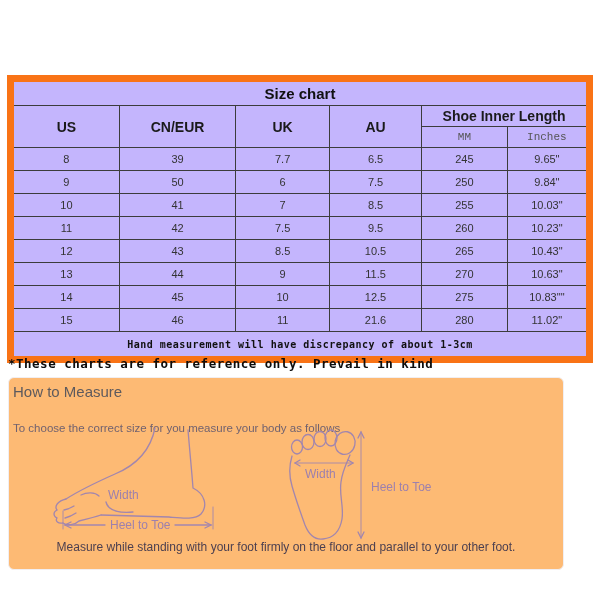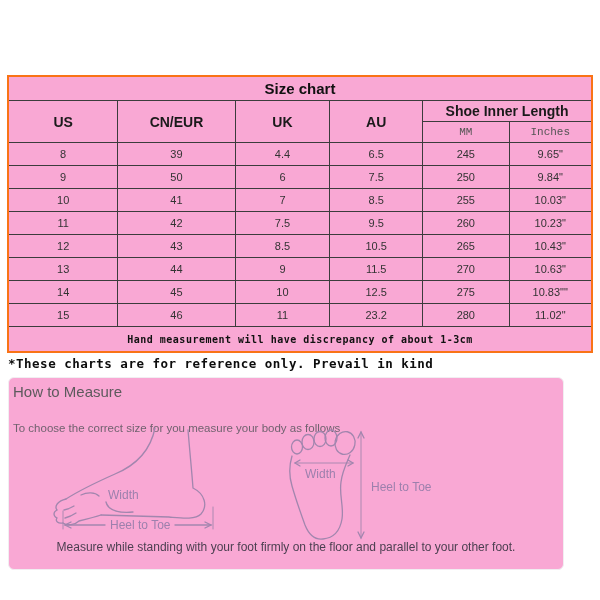--- a/index.html
+++ b/index.html
@@ -5,21 +5,21 @@
   html,body{margin:0;padding:0;}
   body{
     width:600px;height:600px;background:#ffffff;overflow:hidden;position:relative;
     font-family:"Liberation Sans", sans-serif;
     -webkit-font-smoothing:antialiased;
   }
   
   .chart-wrap{position:absolute;left:7px;top:75px;width:586px;}
   table.size-chart{
     width:100%;border-collapse:collapse;table-layout:fixed;
-    border:2px solid #f97316;background:#f9a8d4;
+    border:7px solid #f97316;background:#c4b5fd;
   }
   table.size-chart th, table.size-chart td{
     border:1px solid #3c3c3c;text-align:center;vertical-align:middle;
     padding:0;overflow:hidden;white-space:nowrap;
   }
   tr.title-row td{
     height:23px;font-weight:bold;font-size:15px;color:#111;
   }
   tr.head-row th{
     height:20px;font-weight:bold;font-size:14px;color:#1a1a1a;
@@ -36,21 +36,21 @@
   }
   
   .ref-note{
     position:absolute;left:8px;top:356px;width:584px;
     font-family:"DejaVu Sans Mono", monospace;font-weight:bold;
     font-size:12.5px;color:#0d0d0d;letter-spacing:0.5px;
   }
   
   .htm-box{
     position:absolute;left:8px;top:377px;width:556px;height:193px;
-    background:#f9a8d4;border:1px solid #f1eef1;border-radius:6px;
+    background:#fdba74;border:1px solid #f1eef1;border-radius:6px;
     box-sizing:border-box;
   }
   .htm-heading{
     margin:5px 0 0 4px;font-size:15px;color:#5d5a5d;font-weight:normal;
   }
   .htm-sub{
     margin:22px 0 0 4px;font-size:11.5px;color:#71626f;
   }
   .htm-svg{position:absolute;left:0px;top:44px;}
   .htm-caption{
@@ -87,21 +87,21 @@
       </tr>
       <tr class="subhead-row">
         <th>MM</th>
         <th>Inches</th>
       </tr>
     </thead>
     <tbody class="data-body">
         <tr>
           <td>8</td>
           <td>39</td>
-          <td>4.4</td>
+          <td>7.7</td>
           <td>6.5</td>
           <td>245</td>
           <td>9.65"</td>
         </tr>
         <tr>
           <td>9</td>
           <td>50</td>
           <td>6</td>
           <td>7.5</td>
           <td>250</td>
@@ -144,21 +144,21 @@
           <td>45</td>
           <td>10</td>
           <td>12.5</td>
           <td>275</td>
           <td>10.83""</td>
         </tr>
         <tr>
           <td>15</td>
           <td>46</td>
           <td>11</td>
-          <td>23.2</td>
+          <td>21.6</td>
           <td>280</td>
           <td>11.02"</td>
         </tr>
       </tbody>
     <tbody>
       <tr class="foot-row">
         <td colspan="6">Hand measurement will have discrepancy of about 1-3cm</td>
       </tr>
     </tbody>
   </table>

